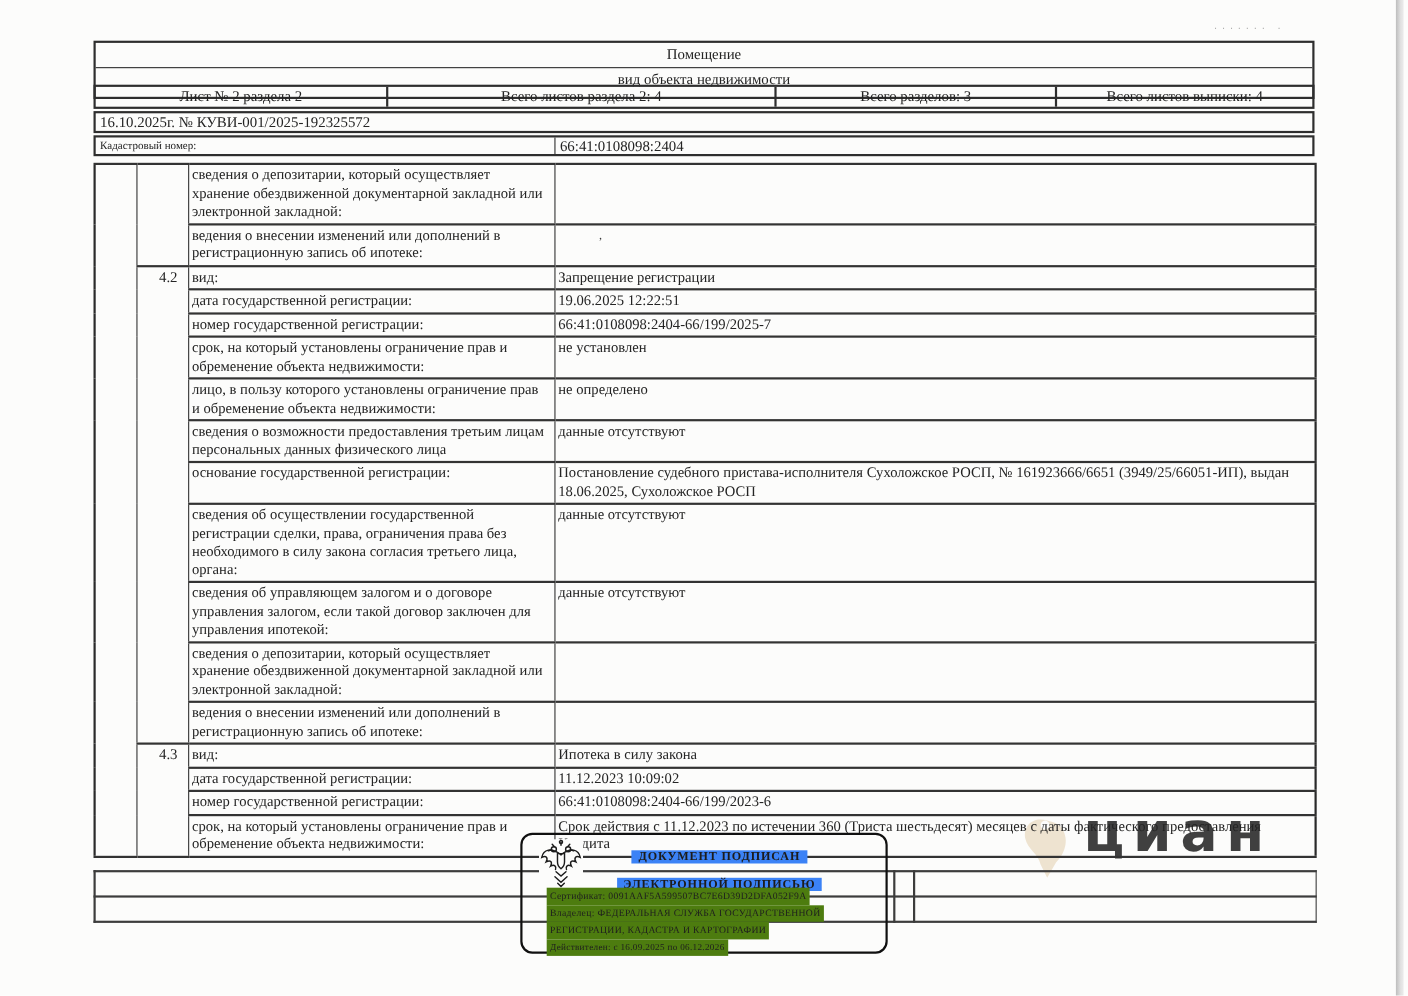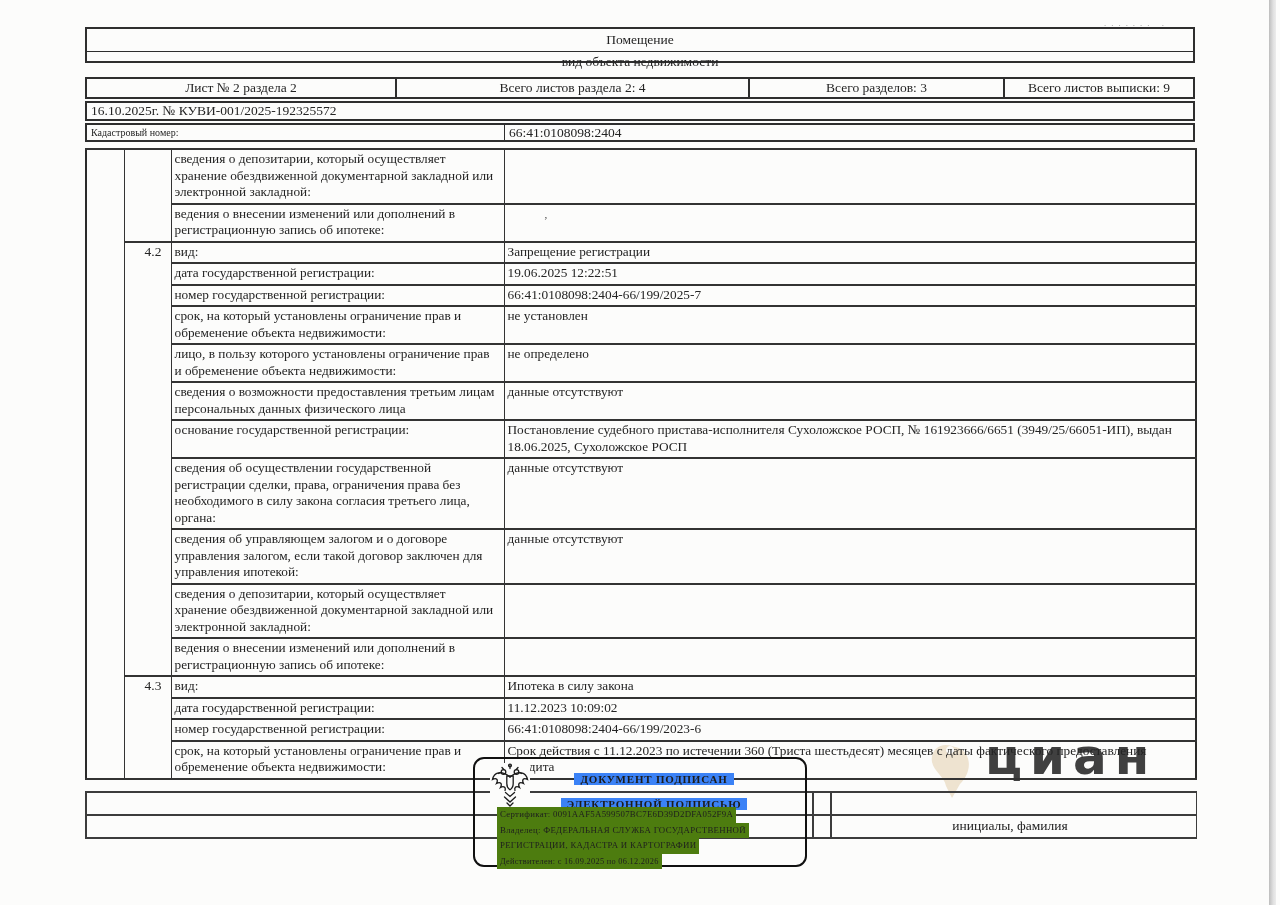--- a/index.html
+++ b/index.html
@@ -15,29 +15,29 @@
   .edge-strip{position:absolute;top:0;right:4px;width:7px;height:905px;
     background:linear-gradient(to right,#bdbdbd,#e0e0e0 60%,#ececec);}
   .artifact-dots{position:absolute;left:1103px;top:22px;font-size:7px;color:#a9a9a9;
     letter-spacing:3px;font-family:"DejaVu Sans Mono",monospace;}
   .watermark{position:absolute;left:985px;top:728px;
     font-family:"DejaVu Sans",sans-serif;font-weight:bold;
     font-size:50px;letter-spacing:8px;color:#404040;z-index:0;}
   .watermark-bird{position:absolute;left:922px;top:740px;z-index:0;}
   
   .hbox{position:absolute;left:85px;width:1110px;border:2px solid #2e2e2e;background:transparent;box-sizing:border-box;}
-  .hbox-object{top:27px;height:36px;}
+  .hbox-object{top:37px;height:53px;}
   .hbox-object .h-row{height:21.5px;display:flex;align-items:center;justify-content:center;
     font-size:13.5px;}
   .hbox-object .h-row:first-child{border-bottom:1.5px solid #2e2e2e;}
   .hbox-sheets{top:77px;height:22px;display:flex;}
   .hbox-sheets .sheet-cell{display:flex;align-items:center;justify-content:center;
     font-size:13.5px;box-sizing:border-box;}
   .hbox-sheets .sheet-cell + .sheet-cell{border-left:2px solid #2e2e2e;}
-  .sc0{width:308px;} .sc1{width:353px;} .sc2{width:255px;} .sc3{flex:1;}
+  .sc0{width:264px;} .sc1{width:353px;} .sc2{width:255px;} .sc3{flex:1;}
   .hbox-date{top:101px;height:20px;display:flex;align-items:center;
     font-size:13.5px;padding-left:4px;}
   .hbox-cad{top:123px;height:19px;display:flex;}
   .hbox-cad .cad-label{width:418px;border-right:1.6px solid #2e2e2e;box-sizing:border-box;
     display:flex;align-items:center;padding-left:4px;font-size:10px;}
   .hbox-cad .cad-value{flex:1;display:flex;align-items:center;padding-left:4px;font-size:13.5px;}
   
   .main-table{position:absolute;left:85px;top:148px;width:1112px;
     border-collapse:collapse;table-layout:fixed;z-index:1;}
   .main-table td{
@@ -90,21 +90,21 @@
 
   <div class="hbox hbox-object">
     <div class="h-row">Помещение</div>
     <div class="h-row">вид объекта недвижимости</div>
   </div>
 
   <div class="hbox hbox-sheets">
     <div class="sheet-cell sc0">Лист № 2 раздела 2</div>
     <div class="sheet-cell sc1">Всего листов раздела 2: 4</div>
     <div class="sheet-cell sc2">Всего разделов: 3</div>
-    <div class="sheet-cell sc3">Всего листов выписки: 9</div>
+    <div class="sheet-cell sc3">Всего листов выписки: 4</div>
   </div>
 
   <div class="hbox hbox-date">
     <span>16.10.2025г. № КУВИ-001/2025-192325572</span>
   </div>
 
   <div class="hbox hbox-cad">
     <div class="cad-label">Кадастровый номер:</div>
     <div class="cad-value">66:41:0108098:2404</div>
   </div>
@@ -194,21 +194,20 @@
 
   <div class="sig-line sl1"></div>
   <div class="sig-line sl2"></div>
   <div class="sig-line sl3"></div>
   <div class="sig-vert sv-left"></div>
   <div class="sig-vert sv-mid1"></div>
   <div class="sig-vert sv-mid2"></div>
   <div class="sig-vert sv-right"></div>
   <div class="sig-vert sv-stub"></div>
 
-  <div class="sig-caption cap-right">инициалы, фамилия</div>
 
   <div class="stamp">
     <div class="emblem">
       <svg width="40" height="46" viewBox="0 0 40 46">
         <g fill="none" stroke="#1c1c1c" stroke-width="1.3" stroke-linecap="round">
           <path d="M20 14 C11 7 4 9 2.5 16.5 C6.5 14.5 8.5 16.5 6.5 20.5 C10.5 18.5 12.5 20.5 10.5 24.5 C14 22.5 16 24.5 15 27.5"></path>
           <path d="M20 14 C29 7 36 9 37.5 16.5 C33.5 14.5 31.5 16.5 33.5 20.5 C29.5 18.5 27.5 20.5 29.5 24.5 C26 22.5 24 24.5 25 27.5"></path>
           <circle cx="13.5" cy="9" r="2.3"></circle>
           <circle cx="26.5" cy="9" r="2.3"></circle>
           <path d="M11.5 9.5 L8.5 10.5 M28.5 9.5 L31.5 10.5"></path>

